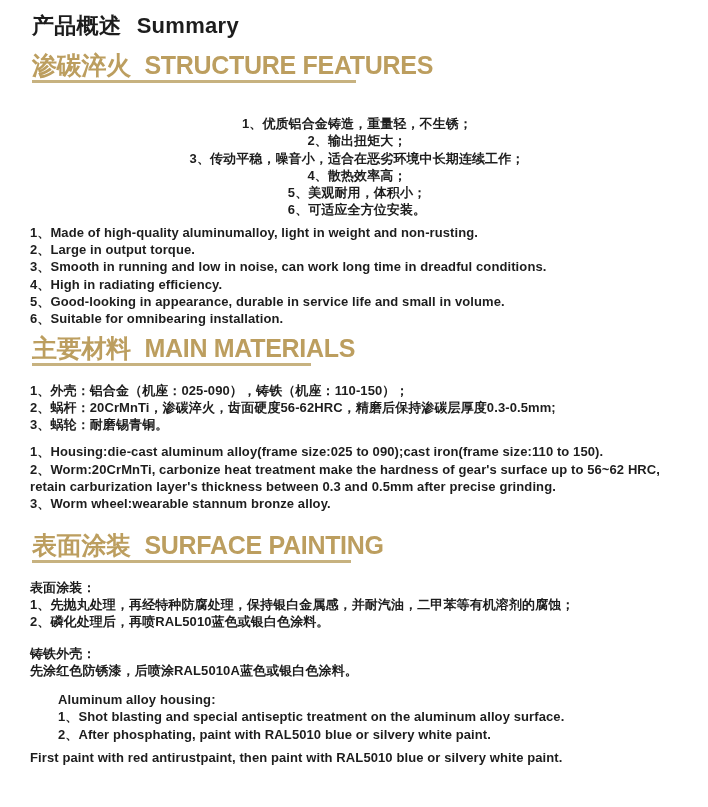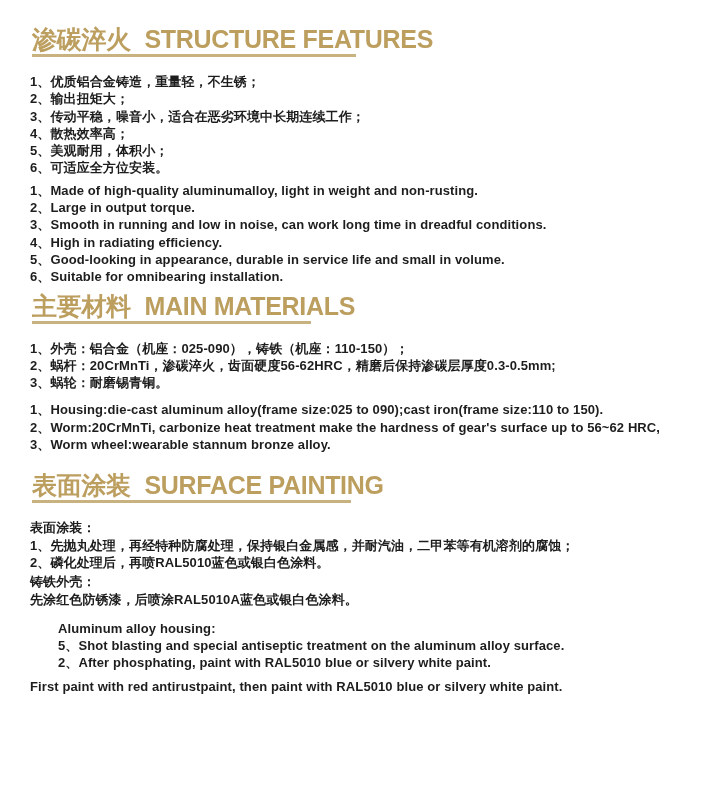--- a/index.html
+++ b/index.html
@@ -56,35 +56,39 @@
   .rule-painting  { width: 319px; }
 
   .txt-list { list-style: none; }
   .txt-list li,
   .para div {
     font-size: 13px;
     line-height: 17.3px;
     letter-spacing: 0.1px;
     white-space: nowrap;
   }
-  .zh-list { margin-top: 16px; }
+  .zh-list { margin-top: 32px; text-align: center; }
   .en-list { margin-top: 5px; }
   .zh-list-materials { margin-top: 16px; }
   .en-list-materials { margin-top: 10px; }
 
-  .para { margin-top: 2px; }
+  .para { margin-top: 14px; }
   .para-zh-alu { margin-top: 16px; }
   .para-en-alu { margin-top: 12px; margin-left: 28px; }
   .para-en-iron { margin-top: 6px; }
 </style>
 </head>
 <body>
 
 <div class="page">
 
+  <h1 class="page-title">
+    <span>产品概述</span>
+    <span class="en">Summary</span>
+  </h1>
 
   <section class="sec sec-structure">
     <h2 class="sec-heading">
       <span>渗碳淬火</span>
       <span class="en">STRUCTURE FEATURES</span>
     </h2>
     <div class="rule rule-structure"></div>
 
     <ul class="txt-list zh-list">
       <li>1、优质铝合金铸造，重量轻，不生锈；</li>
@@ -114,20 +118,21 @@
 
     <ul class="txt-list zh-list-materials">
       <li>1、外壳：铝合金（机座：025-090），铸铁（机座：110-150）；</li>
       <li>2、蜗杆：20CrMnTi，渗碳淬火，齿面硬度56-62HRC，精磨后保持渗碳层厚度0.3-0.5mm;</li>
       <li>3、蜗轮：耐磨锡青铜。</li>
     </ul>
 
     <ul class="txt-list en-list-materials">
       <li>1、Housing:die-cast aluminum alloy(frame size:025 to 090);cast iron(frame size:110 to 150).</li>
       <li>2、Worm:20CrMnTi, carbonize heat treatment make the hardness of gear's surface up to 56~62 HRC,</li>
+      <li>retain carburization layer's thickness between 0.3 and 0.5mm after precise grinding.</li>
       <li>3、Worm wheel:wearable stannum bronze alloy.</li>
     </ul>
   </section>
 
   <section class="sec sec-painting">
     <h2 class="sec-heading">
       <span>表面涂装</span>
       <span class="en">SURFACE PAINTING</span>
     </h2>
     <div class="rule rule-painting"></div>
@@ -138,21 +143,21 @@
       <div>2、磷化处理后，再喷RAL5010蓝色或银白色涂料。</div>
     </div>
 
     <div class="para para-zh-iron">
       <div>铸铁外壳：</div>
       <div>先涂红色防锈漆，后喷涂RAL5010A蓝色或银白色涂料。</div>
     </div>
 
     <div class="para para-en-alu">
       <div>Aluminum alloy housing:</div>
-      <div>5、Shot blasting and special antiseptic treatment on the aluminum alloy surface.</div>
+      <div>1、Shot blasting and special antiseptic treatment on the aluminum alloy surface.</div>
       <div>2、After phosphating, paint with RAL5010 blue or silvery white paint.</div>
     </div>
 
     <div class="para para-en-iron">
       <div>First paint with red antirustpaint, then paint with RAL5010 blue or silvery white paint.</div>
     </div>
   </section>
 
 </div>
 

